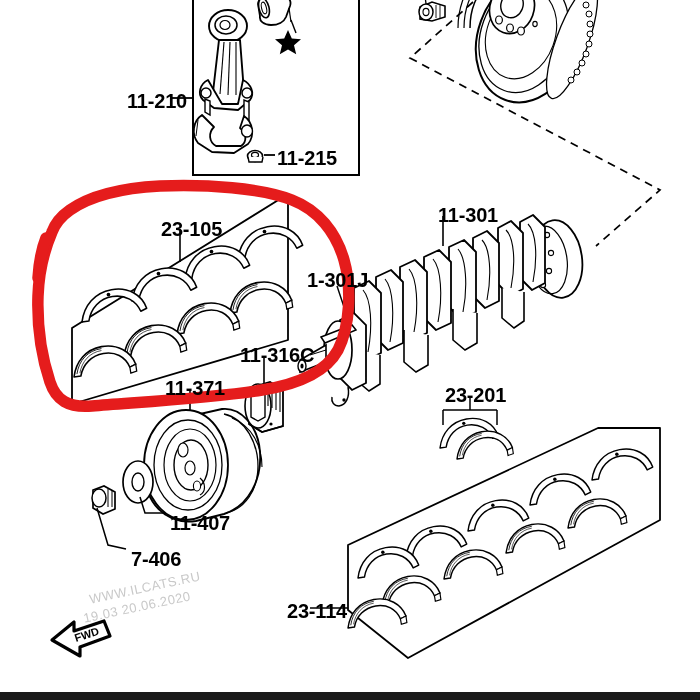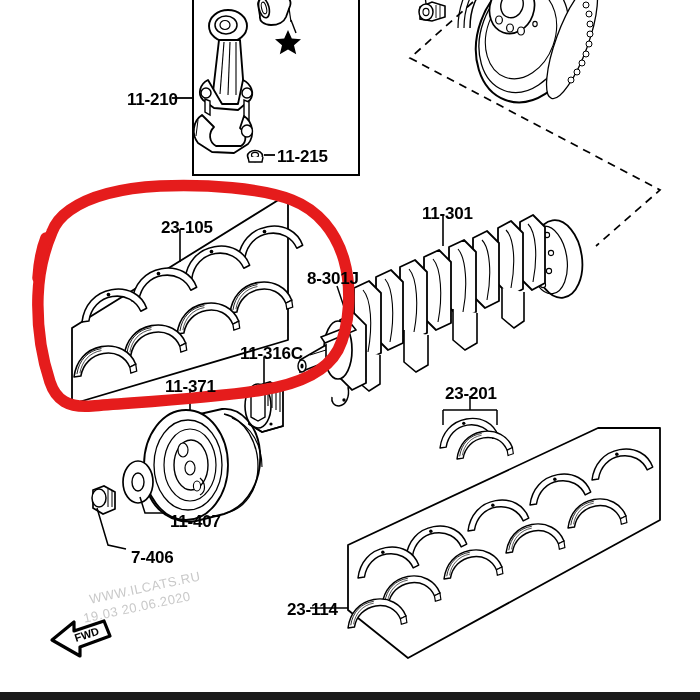--- a/index.html
+++ b/index.html
@@ -21,21 +21,21 @@
   #diagram-svg {
     position: absolute;
     left: 0;
     top: 0;
     width: 700px;
     height: 700px;
   }
   .lbl {
     position: absolute;
     font-family: "Liberation Sans", sans-serif;
-    font-size: 17px;
+    font-size: 20px;
     font-weight: 700;
     color: #000000;
     letter-spacing: -0.2px;
     white-space: nowrap;
     line-height: 1;
   }
   .wm {
     position: absolute;
     font-family: "Liberation Sans", sans-serif;
     color: #c9c9c9;
@@ -365,26 +365,26 @@
                C300,384 326,372 338,350 C350,326 352,288 344,260
                C336,232 318,210 292,200 C262,188 206,184 160,186
                C122,188 90,196 70,210 C60,217 55,224 52,232 Z" fill="none" stroke="#e51c1c" stroke-width="11.5" stroke-linecap="round" stroke-linejoin="round"></path>
       <path d="M46,238 C42,248 39,262 38,278" fill="none" stroke="#e51c1c" stroke-width="11.5" stroke-linecap="round"></path>
     </g>
   </svg>
 
   <div class="lbl" style="left:127px; top:91px;">11-210</div>
   <div class="lbl" style="left:277px; top:148px;">11-215</div>
   <div class="lbl" style="left:141px; top:219px;margin-left:20px;">23-105</div>
-  <div class="lbl" style="left:307px; top:270px;">8-301J</div>
+  <div class="lbl" style="left:307px; top:270px;">1-301J</div>
   <div class="lbl" style="left:240px; top:345px;">11-316C</div>
   <div class="lbl" style="left:165px; top:378px;">11-371</div>
   <div class="lbl" style="left:170px; top:513px;">11-407</div>
   <div class="lbl" style="left:131px; top:549px;">7-406</div>
-  <div class="lbl" style="left:422px; top:205px;">11-301</div>
+  <div class="lbl" style="left:438px; top:205px;">11-301</div>
   <div class="lbl" style="left:445px; top:385px;text-align:right;">23-201</div>
   <div class="lbl" style="left:287px; top:601px;">23-114</div>
 
   <div class="wm" style="left:88px; top:592px; transform: rotate(-12deg);">WWW.ILCATS.RU</div>
   <div class="wm" style="left:82px; top:611px; transform: rotate(-12deg);">19.03 20.06.2020</div>
 
   <div id="bottom-bar"></div>
 </div>
 
 </body></html>

